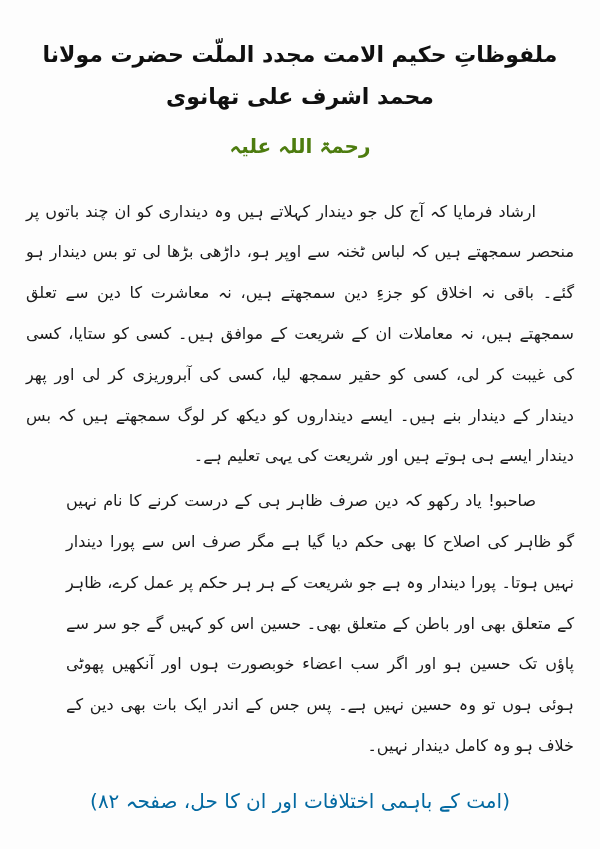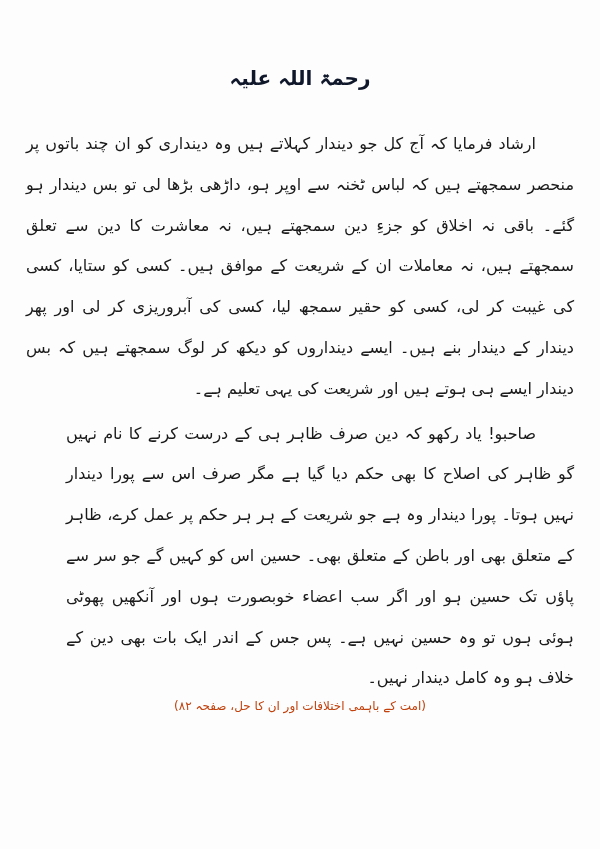--- a/index.html
+++ b/index.html
@@ -24,22 +24,22 @@
   }
   .doc-title {
     font-size: 22px;
     font-weight: bold;
     line-height: 1.9;
     color: #101010;
   }
   .doc-subtitle {
     font-size: 20px;
     font-weight: bold;
-    margin-top: 32px;
-    color: #0f172a;
+    margin-top: 16px;
+    color: #4d7c0f;
   }
   .section-heading {
     text-align: center;
     font-size: 20px;
     font-weight: bold;
     margin: 30px 10px 34px 10px;
     line-height: 1.8;
     color: #101010;
   }
   .body-para {
@@ -48,30 +48,32 @@
     text-align: justify;
     text-indent: 38px;
     color: #1a1a1a;
   }
   .body-para + .body-para {
     margin-top: 4px;
     margin-left: 40px;
   }
   .citation {
     text-align: center;
-    font-size: 12px;
-    color: #c2410c;
+    font-size: 20px;
+    margin-top: 22px;
+    color: #0369a1;
   }
 </style>
 </head>
 <body>
 
 <div class="page">
 
   <header class="title-block">
+    <h1 class="doc-title">ملفوظاتِ حکیم الامت مجدد الملّت حضرت مولانا محمد اشرف علی تھانوی</h1>
     <div class="doc-subtitle">رحمۃ اللہ علیہ</div>
   </header>
 
 
   <p class="body-para">ارشاد فرمایا کہ آج کل جو دیندار کہلاتے ہیں وہ دینداری کو ان چند باتوں پر منحصر سمجھتے ہیں کہ لباس ٹخنہ سے اوپر ہو، داڑھی بڑھا لی تو بس دیندار ہو گئے۔ باقی نہ اخلاق کو جزءِ دین سمجھتے ہیں، نہ معاشرت کا دین سے تعلق سمجھتے ہیں، نہ معاملات ان کے شریعت کے موافق ہیں۔ کسی کو ستایا، کسی کی غیبت کر لی، کسی کو حقیر سمجھ لیا، کسی کی آبروریزی کر لی اور پھر دیندار کے دیندار بنے ہیں۔ ایسے دینداروں کو دیکھ کر لوگ سمجھتے ہیں کہ بس دیندار ایسے ہی ہوتے ہیں اور شریعت کی یہی تعلیم ہے۔</p>
 
   <p class="body-para">صاحبو! یاد رکھو کہ دین صرف ظاہر ہی کے درست کرنے کا نام نہیں گو ظاہر کی اصلاح کا بھی حکم دیا گیا ہے مگر صرف اس سے پورا دیندار نہیں ہوتا۔ پورا دیندار وہ ہے جو شریعت کے ہر ہر حکم پر عمل کرے، ظاہر کے متعلق بھی اور باطن کے متعلق بھی۔ حسین اس کو کہیں گے جو سر سے پاؤں تک حسین ہو اور اگر سب اعضاء خوبصورت ہوں اور آنکھیں پھوٹی ہوئی ہوں تو وہ حسین نہیں ہے۔ پس جس کے اندر ایک بات بھی دین کے خلاف ہو وہ کامل دیندار نہیں۔</p>
 
   <div class="citation">(امت کے باہمی اختلافات اور ان کا حل، صفحہ ۸۲)</div>
 

